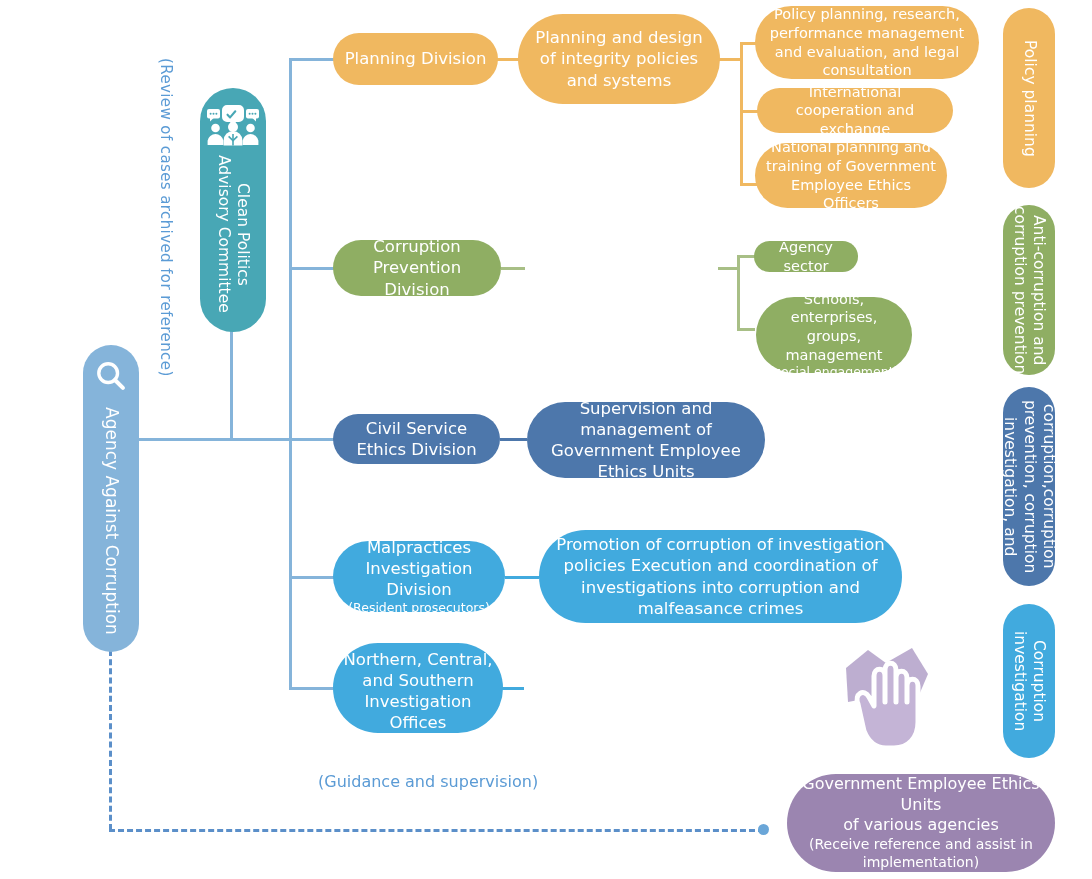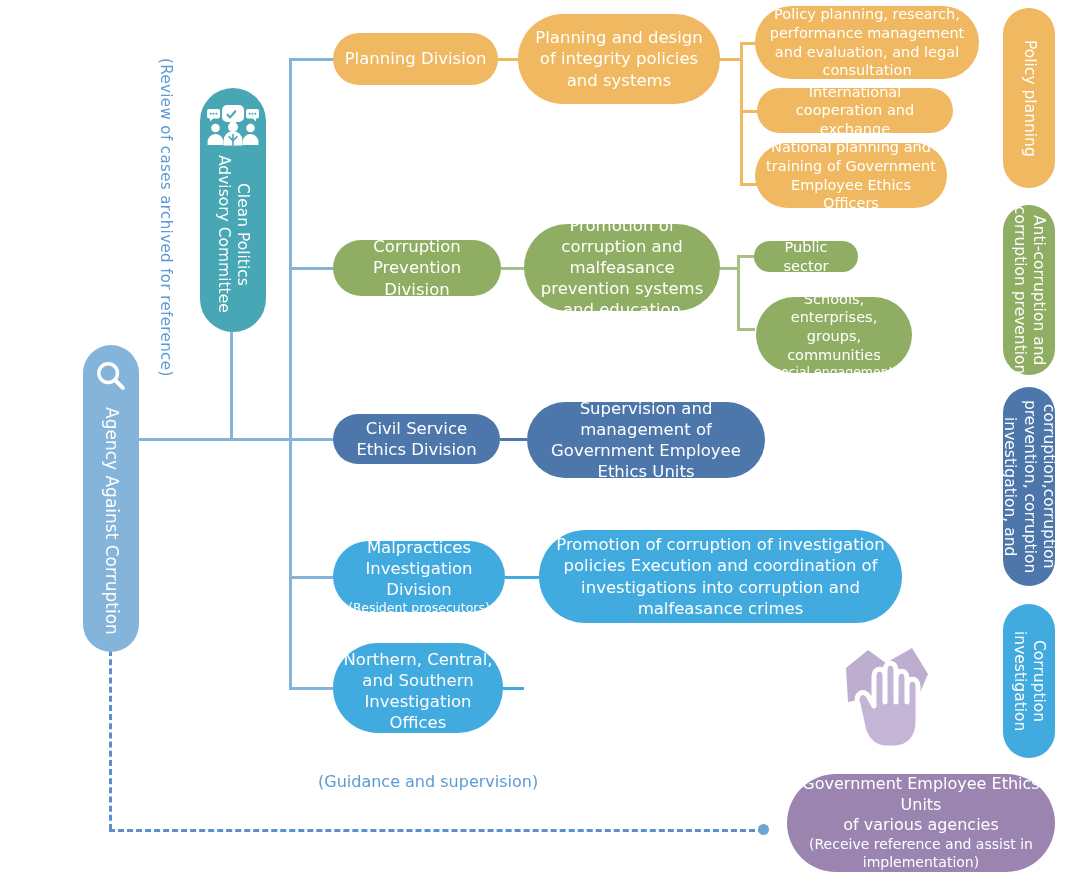--- a/index.html
+++ b/index.html
@@ -112,25 +112,24 @@
   <div class="orange pill" style="left:333px;top:33px;width:165px;height:52px;font-size:16.5px;">Planning Division</div>
 
   <div class="orange pill" style="left:518px;top:14px;width:202px;height:90px;font-size:16.5px;">Planning and design of integrity policies and systems</div>
 
   <div class="orange pill" style="left:755px;top:6px;width:224px;height:73px;font-size:14.5px;">Policy planning, research, performance management and evaluation, and legal consultation</div>
   <div class="orange pill" style="left:757px;top:88px;width:196px;height:45px;font-size:14.5px;">International cooperation and exchange</div>
   <div class="orange pill" style="left:755px;top:143px;width:192px;height:65px;font-size:14.5px;">National planning and training of Government Employee Ethics Officers</div>
 
   <div class="green pill" style="left:333px;top:240px;width:168px;height:56px;font-size:16.5px;">Corruption Prevention Division</div>
 
-  <div class="green pill" style="left:524px;top:224px;width:196px;height:87px;font-size:16.5px;">Promotion of corruption and malfeasance prevention systems and education</div>
 
-  <div class="green pill" style="left:754px;top:241px;width:104px;height:31px;font-size:14.5px;">Public sector</div>
+  <div class="green pill" style="left:754px;top:241px;width:104px;height:31px;font-size:14.5px;">Agency sector</div>
   <div class="green pill" style="left:756px;top:297px;width:156px;height:76px;font-size:14.5px;flex-direction:column;">
-    <span>Schools, enterprises, groups, communities</span>
+    <span>Schools, enterprises, groups, management</span>
     <span class="sub">(social engagement)</span>
   </div>
 
   <div class="dblue pill" style="left:333px;top:414px;width:167px;height:50px;font-size:16.5px;">Civil Service Ethics Division</div>
 
   <div class="dblue pill" style="left:527px;top:402px;width:238px;height:76px;font-size:16.5px;">Supervision and management of Government Employee Ethics Units</div>
 
   <div class="lblue pill" style="left:333px;top:541px;width:172px;height:71px;font-size:16.5px;flex-direction:column;">
     <span>Malpractices Investigation Division</span>
     <span class="sub">(Resident prosecutors)</span>

